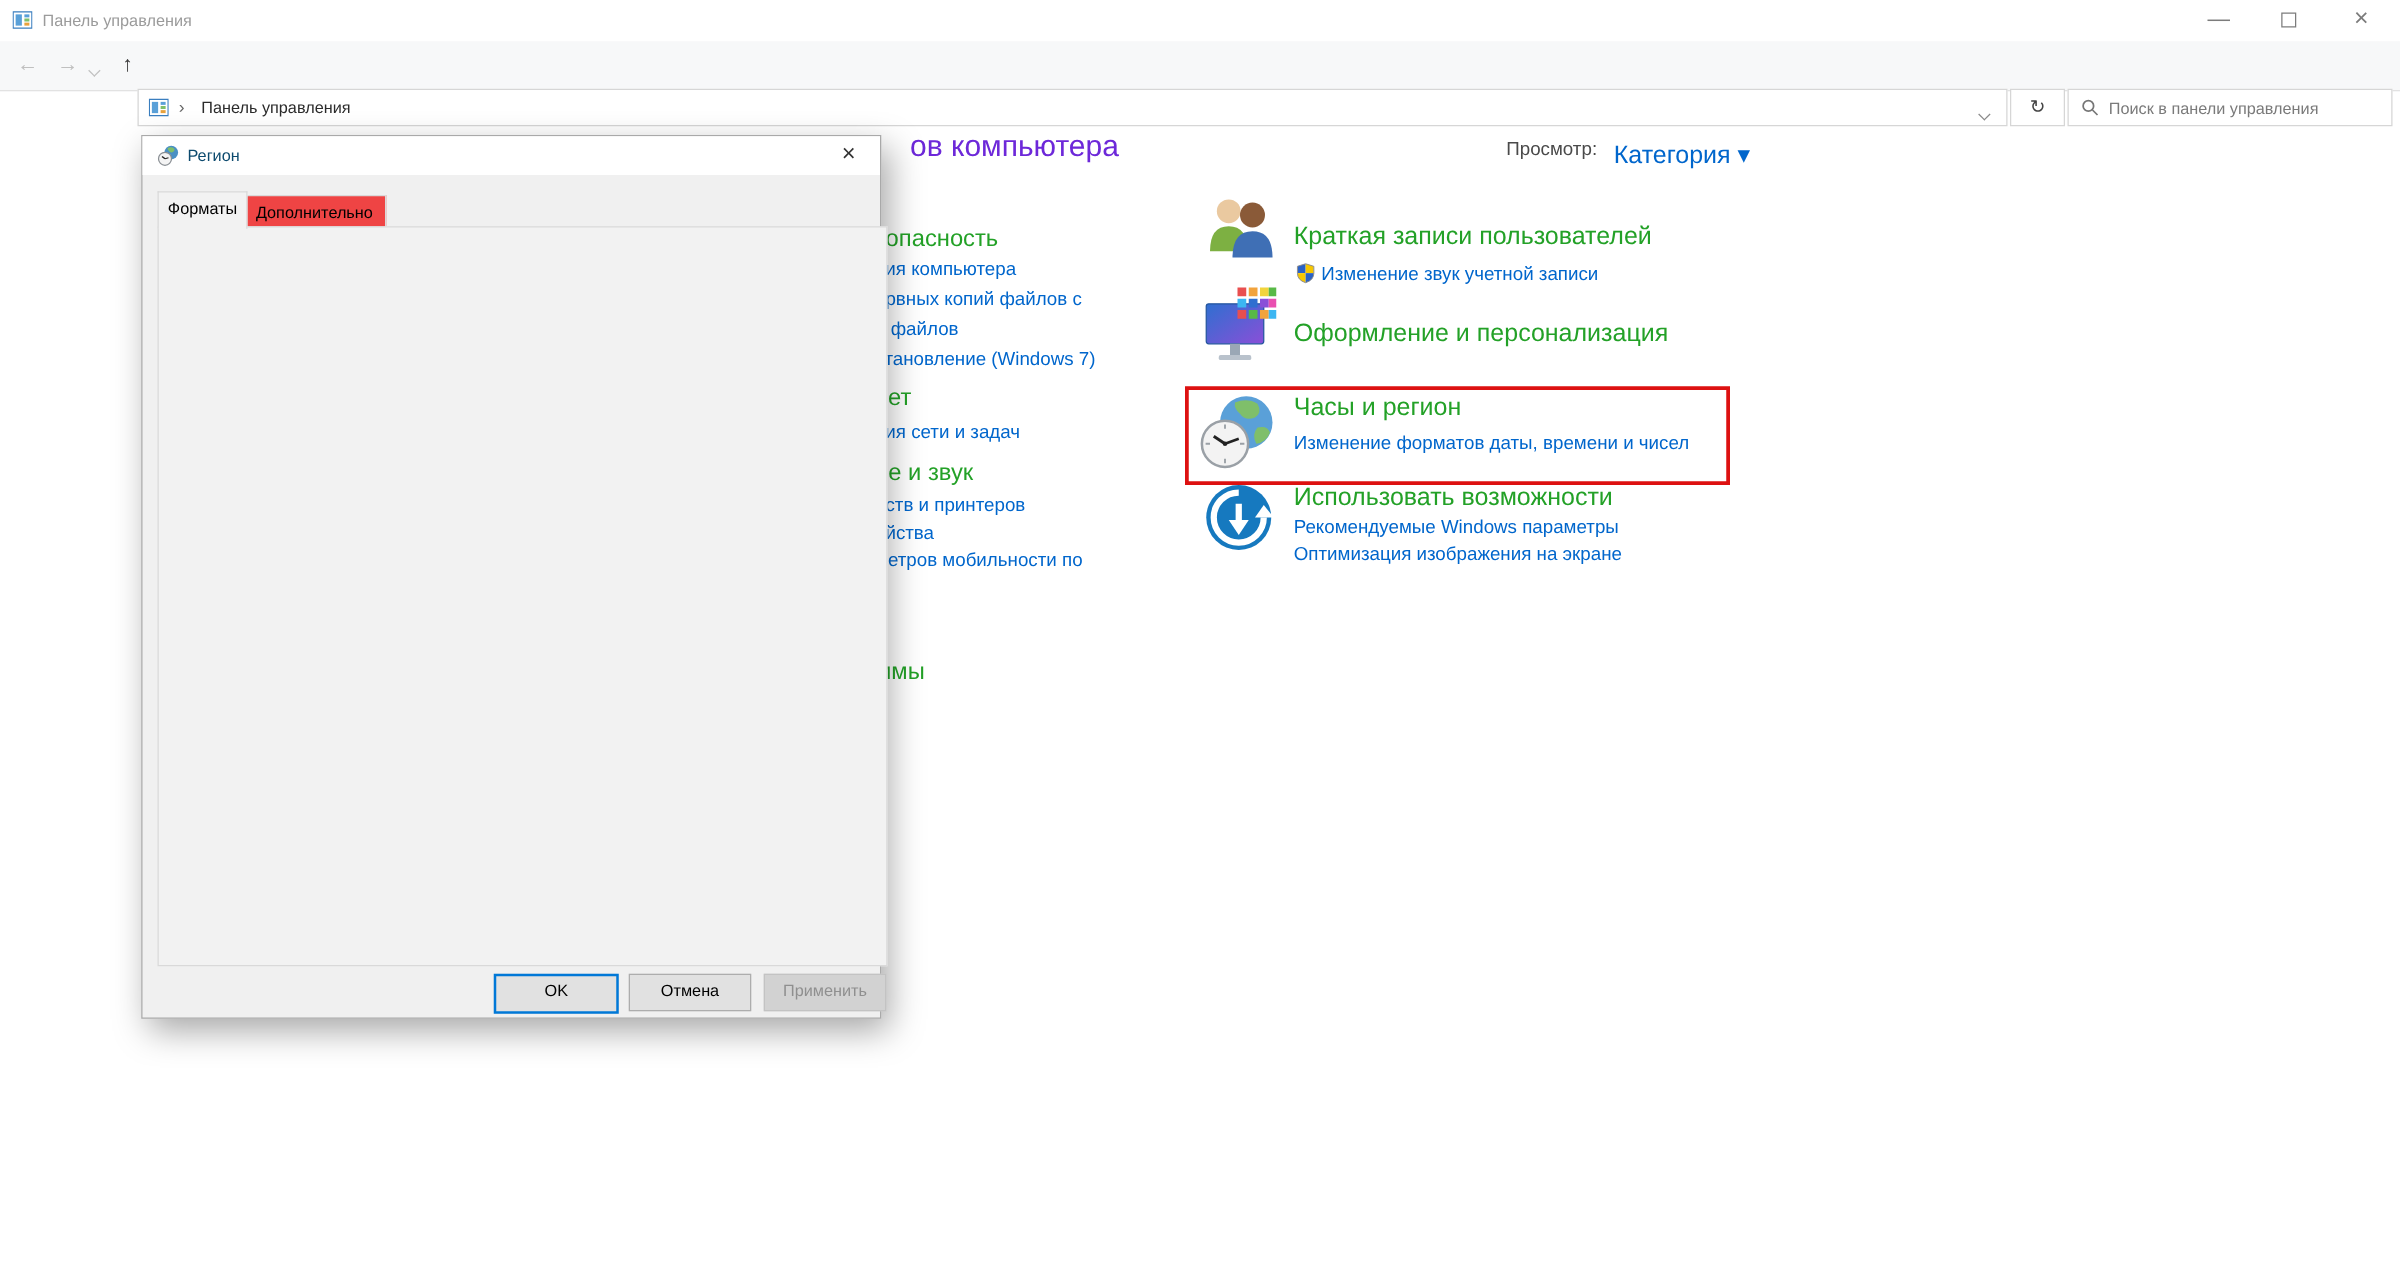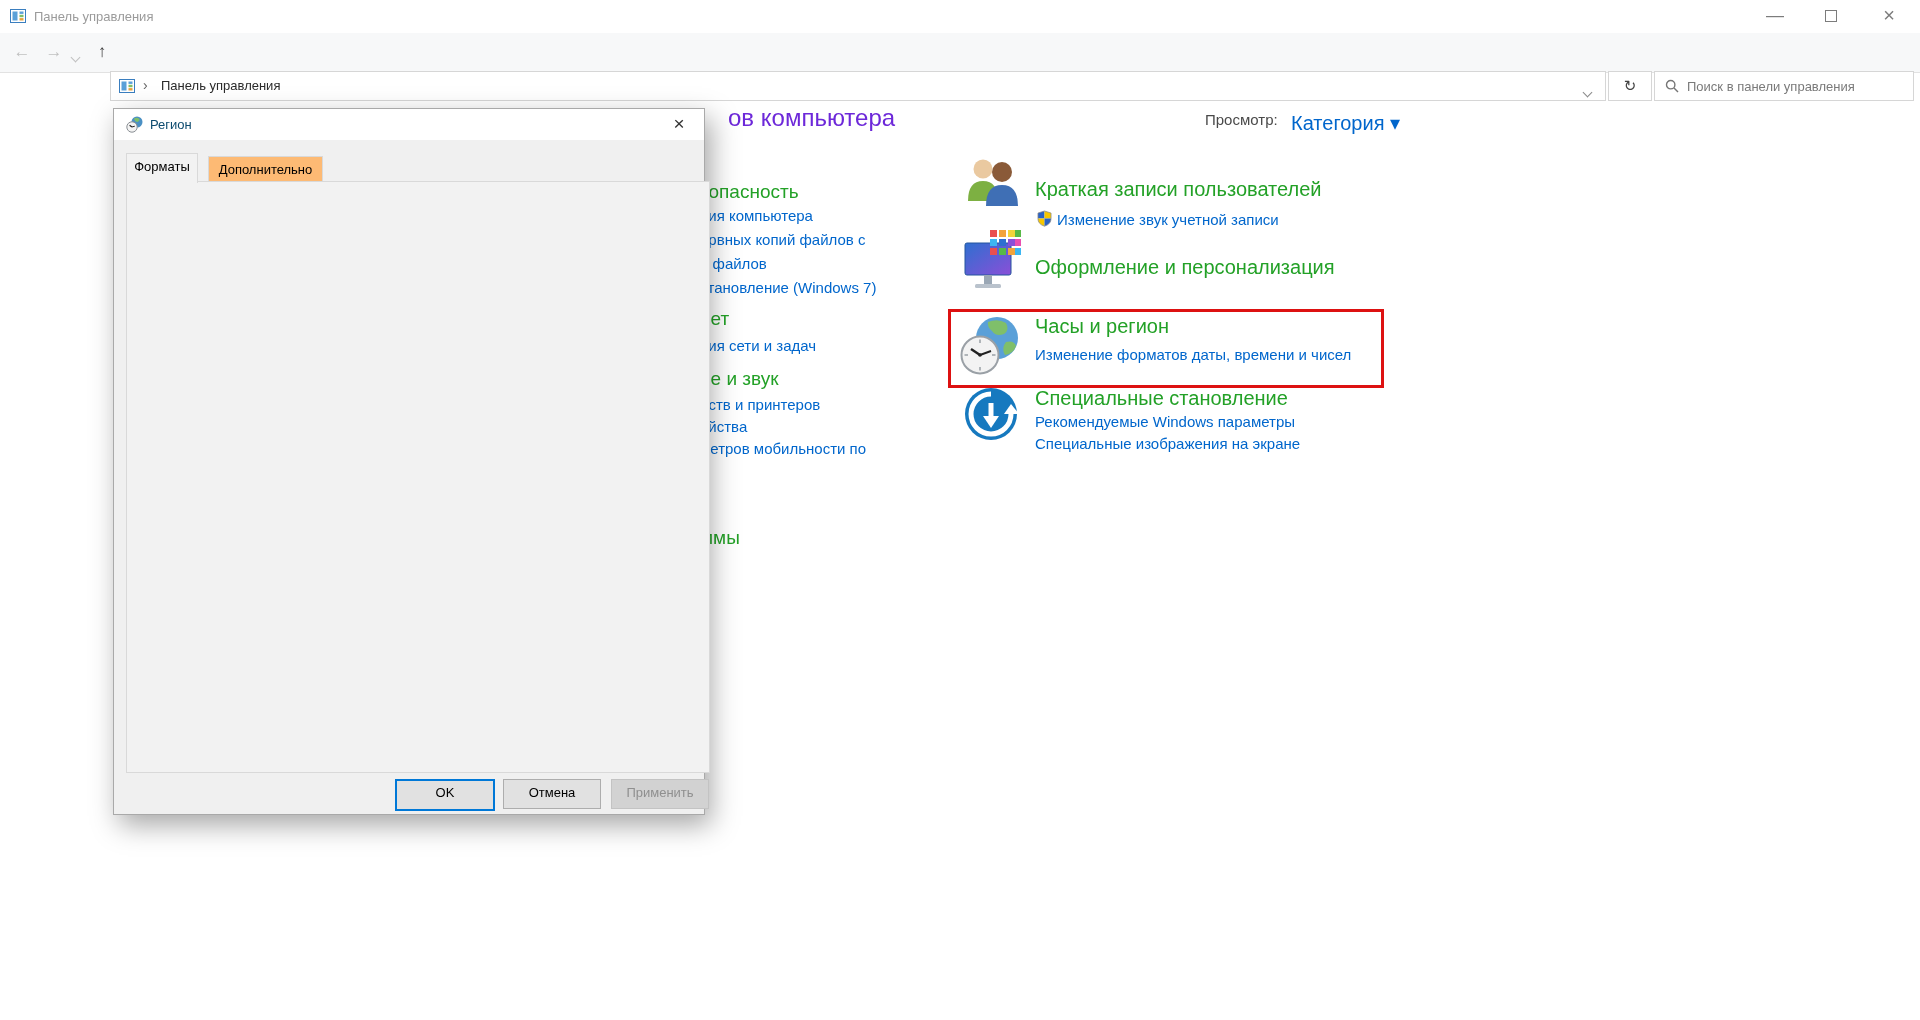--- a/index.html
+++ b/index.html
@@ -39,21 +39,21 @@
 
   
   #dialog{left:113px;top:108px;width:590px;height:705px;background:#f0f0f0;border:1px solid #a9a9a9;
           box-shadow:6px 10px 26px rgba(0,0,0,0.35);font-size:13px;color:#000;}
   #dlg-titlebar{left:0;top:0;width:100%;height:31px;background:#ffffff;}
   #dlg-title{left:36px;top:0;line-height:31px;font-size:13px;color:#0c4a6e;}
   #dlg-close{right:10px;top:0;width:30px;height:31px;text-align:center;line-height:29px;font-size:19px;color:#333;cursor:pointer;}
   .tab{height:26px;line-height:26px;text-align:center;font-size:13px;background:#f0f0f0;
        border:1px solid #d9d9d9;cursor:pointer;}
   #tab-active{left:12px;top:44px;width:70px;background:#f2f2f2;border-bottom:none;height:29px;z-index:3;}
-  #tab-inactive{left:94px;top:47px;width:113px;height:25px;background:#fdba74;z-index:1;}
+  #tab-inactive{left:80px;top:47px;width:113px;height:25px;background:#ef4444;z-index:1;}
   #tabpage{left:12px;top:72px;width:582px;height:590px;border:1px solid #d9d9d9;background:#f2f2f2;z-index:2;}
 
   .dlg-label{font-size:13px;color:#000;white-space:nowrap;}
   .combo{background:#e3e3e5;border:1px solid #b0b0b0;cursor:pointer;}
   .combo .val{position:absolute;left:10px;top:0;line-height:inherit;font-size:13px;color:#000;white-space:nowrap;}
   .combo .cchev{position:absolute;right:10px;top:50%;margin-top:-5px;width:7px;height:7px;
                 border-right:1.5px solid #5a5a5a;border-bottom:1.5px solid #5a5a5a;transform:rotate(45deg);}
   .dlg-link{font-size:13px;color:#0066cc;text-decoration:underline;cursor:pointer;white-space:nowrap;}
   .groupbox{border:1px solid #d5d5d5;background:transparent;}
   .legend{position:absolute;top:-9px;left:14px;background:#f2f2f2;padding:0 5px;font-size:13px;color:#000;}
@@ -218,23 +218,23 @@
   <div class="abs cat-title" style="left:1035px;top:315px">Часы и регион</div>
   <div class="abs cat-link" style="left:1035px;top:346px">Изменение форматов даты, времени и чисел</div>
 
   <svg class="abs" style="left:963px;top:386px" width="56" height="56" viewBox="0 0 56 56">
     <circle cx="28" cy="28" r="26" fill="#1679bf"></circle>
     <path d="M28,8 A20,20 0 1 0 48,28" fill="none" stroke="#ffffff" stroke-width="5"></path>
     <polygon points="48,18 56,28 41,28" fill="#ffffff"></polygon>
     <line x1="28" y1="17" x2="28" y2="34" stroke="#ffffff" stroke-width="5"></line>
     <polygon points="20,30 36,30 28,42" fill="#ffffff"></polygon>
   </svg>
-  <div class="abs cat-title" style="left:1035px;top:387px">Специальные становление</div>
+  <div class="abs cat-title" style="left:1035px;top:387px">Использовать возможности</div>
   <div class="abs cat-link" style="left:1035px;top:413px">Рекомендуемые Windows параметры</div>
-  <div class="abs cat-link" style="left:1035px;top:435px">Специальные изображения на экране</div>
+  <div class="abs cat-link" style="left:1035px;top:435px">Оптимизация изображения на экране</div>
 
   <div class="abs" id="dialog">
     <div class="abs" id="dlg-titlebar">
       <svg class="abs" style="left:12px;top:7px" width="17" height="17" viewBox="0 0 17 17">
         <circle cx="11" cy="6" r="5.5" fill="#4a90c4"></circle>
         <path d="M8,2.5 Q11,1 13.5,3 Q14,5 11.5,6 Q9,6 8,2.5 Z" fill="#7fbf6a"></path>
         <circle cx="6" cy="11" r="5.2" fill="#f4f4f4" stroke="#8a8f94" stroke-width="1"></circle>
         <line x1="6" y1="11" x2="3.6" y2="9.2" stroke="#222" stroke-width="1.2"></line>
         <line x1="6" y1="11" x2="8.8" y2="10.2" stroke="#222" stroke-width="1"></line>
       </svg>

